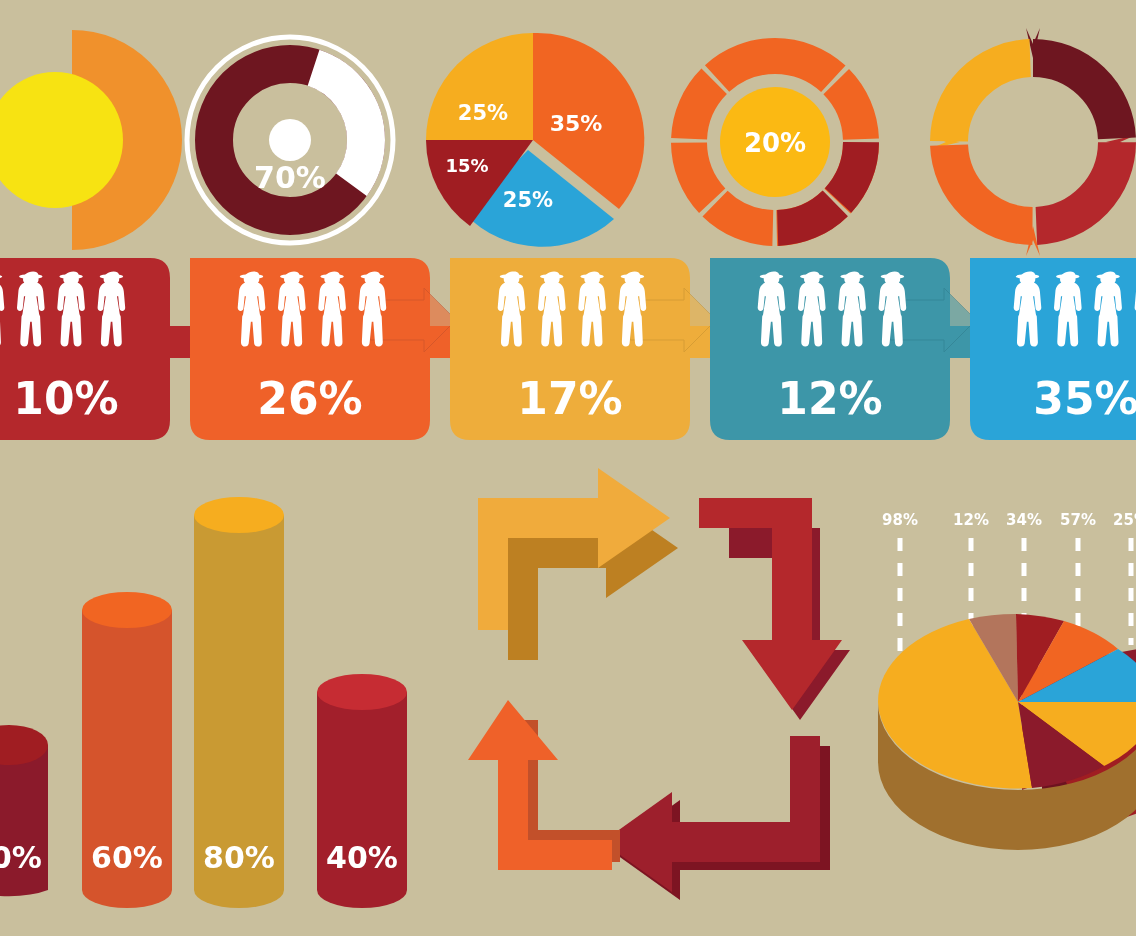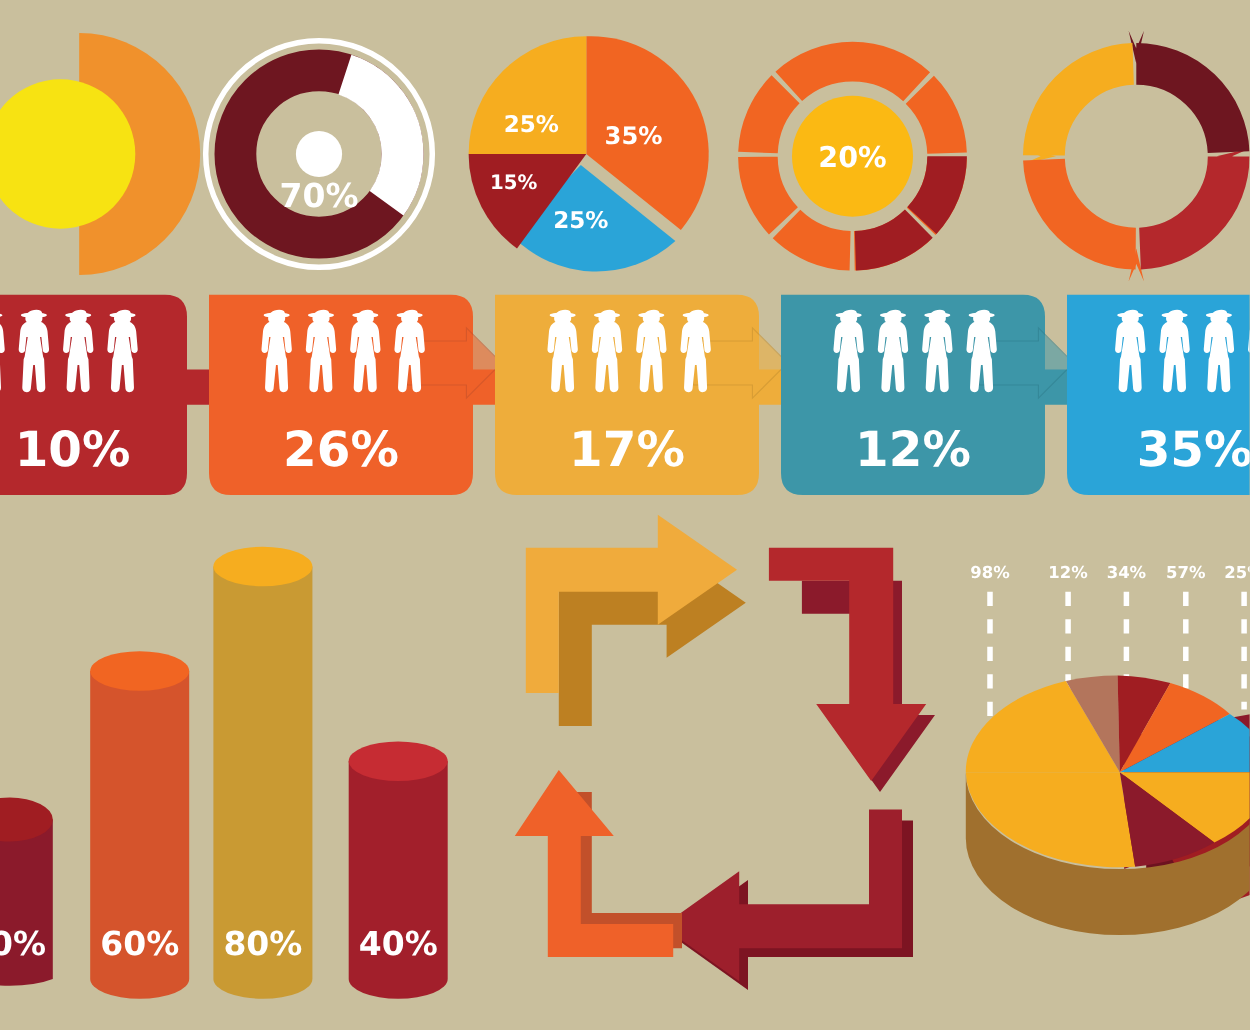--- a/index.html
+++ b/index.html
@@ -16,21 +16,21 @@
 
   
   #row-circles{left:0;top:0;width:1136px;height:262px;}
   .pct-label{
     font-family:"DejaVu Sans", sans-serif;
     font-weight:bold;
     fill:#ffffff;
   }
 
   
-  #row-banner{left:0;top:262px;width:1136px;height:200px;}
+  #row-banner{left:0;top:252px;width:1136px;height:200px;}
   .banner-num{
     font-family:"DejaVu Sans", sans-serif;
     font-weight:bold;
     font-size:44px;
     fill:#ffffff;
   }
 
   
   #row-bottom{left:0;top:470px;width:1136px;height:466px;}
   .cyl-num{

